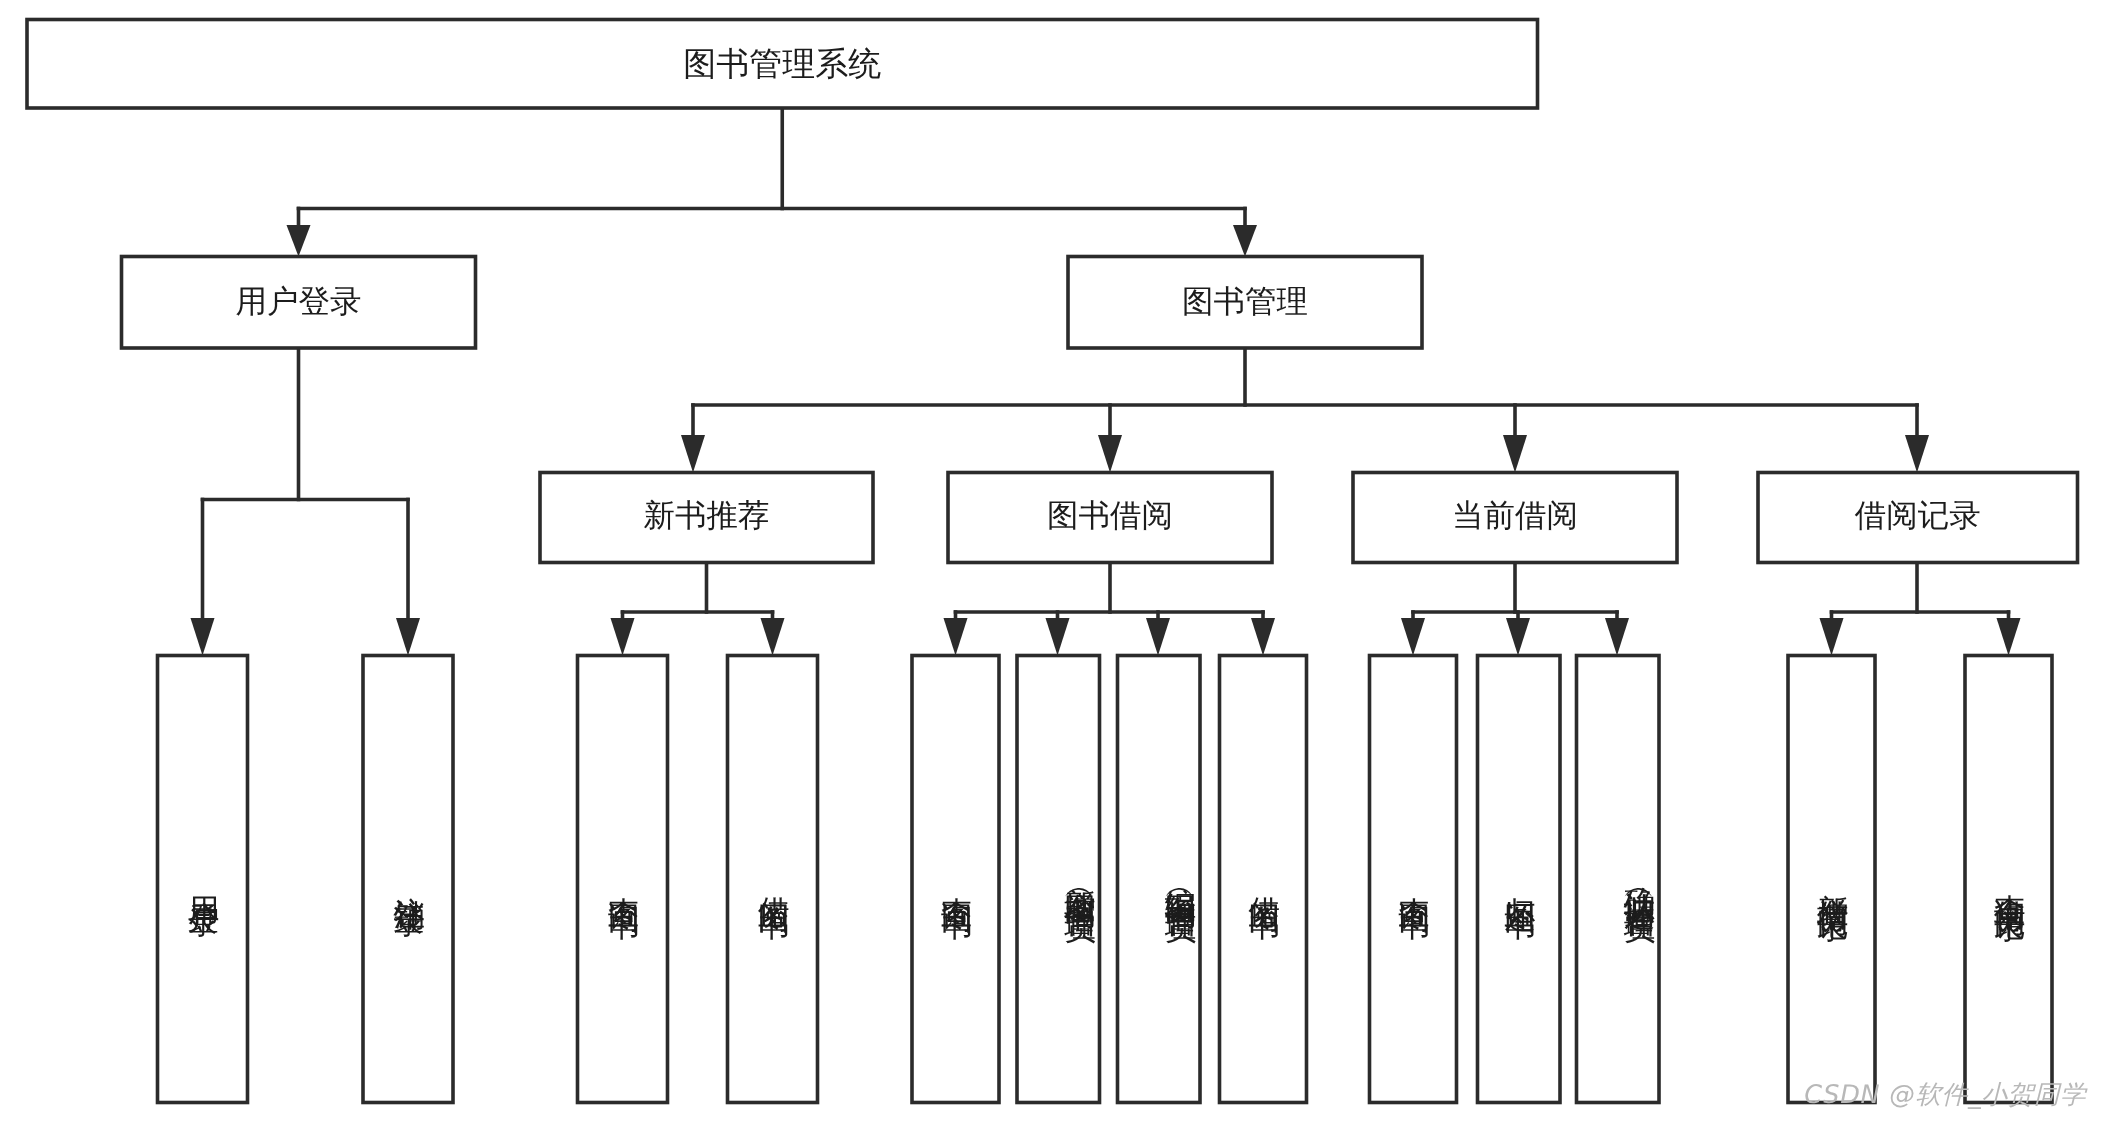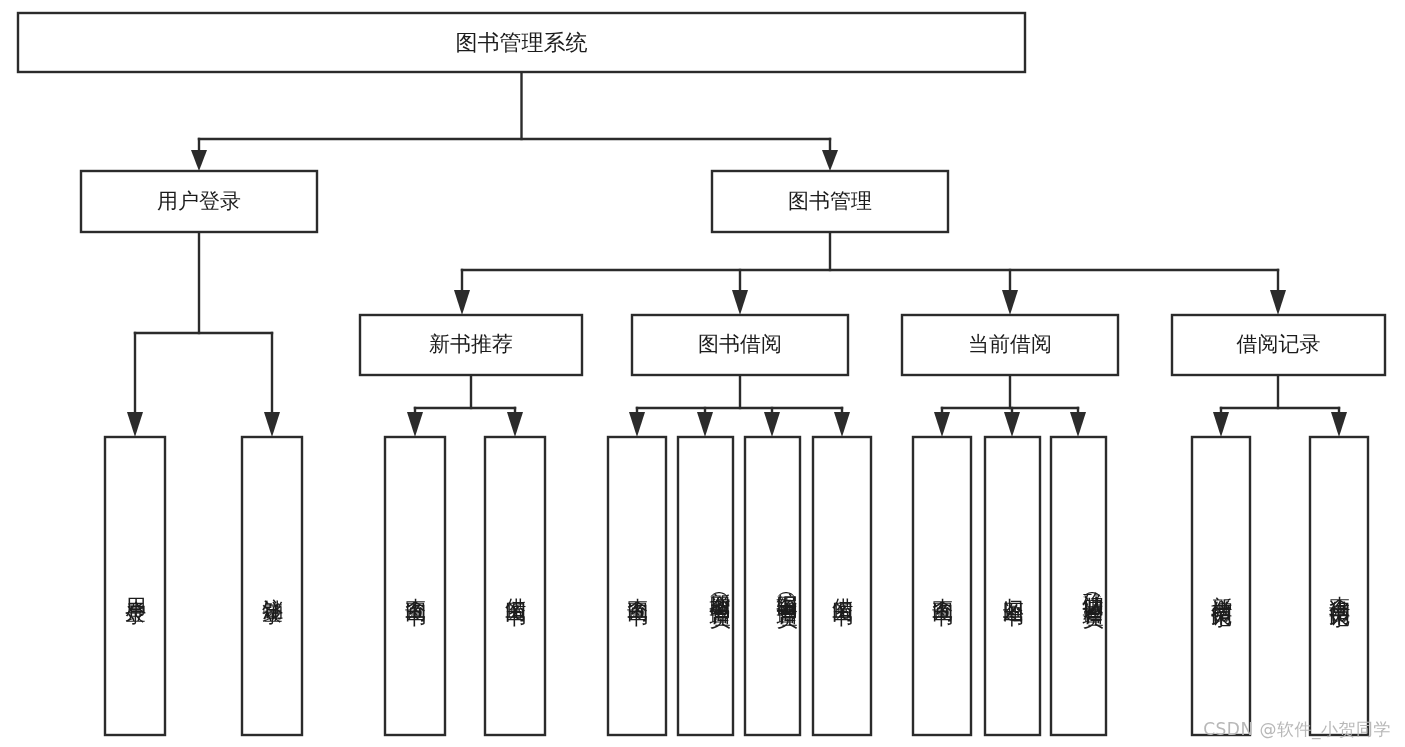--- a/index.html
+++ b/index.html
@@ -72,20 +72,21 @@
   }
   .watermark {
     position: absolute;
     right: 14px;
     bottom: 6px;
     font-family: "DejaVu Sans", "Liberation Sans", sans-serif;
     font-size: 17px;
     color: #b8b8b8;
     letter-spacing: 0.5px;
     white-space: nowrap;
+    font-style: italic;
   }
 </style>
 </head>
 <body>
 
 <div id="diagram-root">
 
   <svg class="flow" viewBox="0 0 1405 747">
 
     <g>

